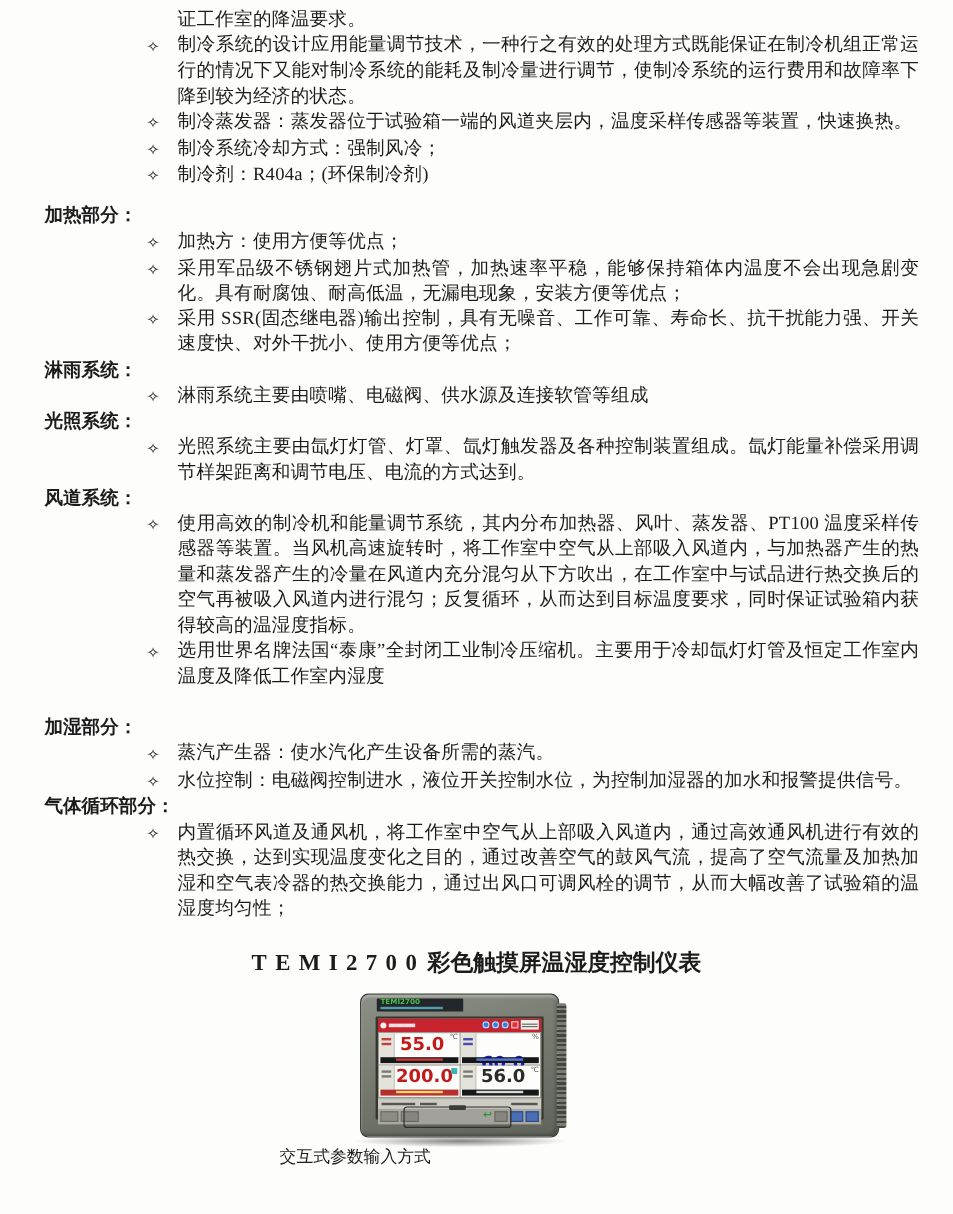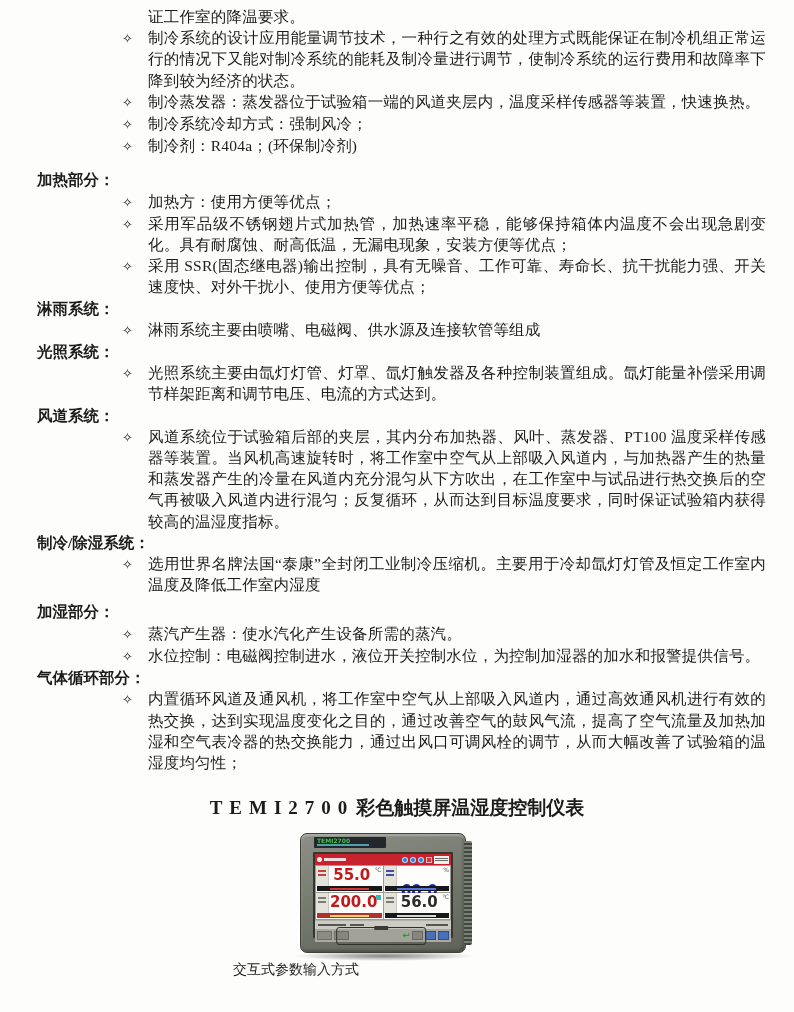--- a/index.html
+++ b/index.html
@@ -8,21 +8,21 @@
     font-family:"Liberation Serif","DejaVu Serif",serif;
     color:#1c1c1c;
   }
   .page{position:relative;width:794px;height:1012px;padding-top:6px;box-sizing:border-box;}
   .body-text{font-size:15.5px;line-height:21.2px;letter-spacing:0.2px;}
   .cont-line{margin-left:148px;width:620px;}
   .b-item{display:flex;margin-left:122px;}
   .b-glyph{flex:none;width:26px;font-size:13px;color:#222;padding-top:1px;}
   .b-text{width:618px;text-align:justify;}
   .sec-h{margin-left:37px;font-weight:bold;font-size:15.5px;line-height:21.2px;}
-  .mt12{margin-top:12px;} .mt6{margin-top:6px;} .mt0{margin-top:0;}
+  .mt12{margin-top:12px;} .mt6{margin-top:22px;} .mt0{margin-top:0;}
   .fig-title{margin-top:22px;width:100%;text-align:center;font-size:19px;font-weight:bold;line-height:26px;}
   .fig-model{letter-spacing:7px;margin-right:2px;font-family:"Liberation Serif","DejaVu Serif",serif;}
   .cap{font-size:14px;line-height:20px;}
   .cap1{margin:8px 0 0 227px;}
   .cap2{margin:5px 0 0 233px;}
 
   
   .device-wrap{position:relative;margin:12px 0 0 300px;width:172px;height:122px;}
   .device{
     position:absolute;left:0;top:0;width:164px;height:118px;
@@ -141,26 +141,25 @@
     <div class="body-text b-item">
       <span class="b-glyph">✧</span>
       <span class="b-text">光照系统主要由氙灯灯管、灯罩、氙灯触发器及各种控制装置组成。氙灯能量补偿采用调节样架距离和调节电压、电流的方式达到。</span>
     </div>
   </div>
 
   <div>
     <div class="sec-h mt0">风道系统：</div>
     <div class="body-text b-item">
       <span class="b-glyph">✧</span>
-      <span class="b-text">风道系统位于试验箱后部的夹层，其内分布加热器、风叶、蒸发器、PT100 温度采样传感器等装置。当风机高速旋转时，将工作室中空气从上部吸入风道内，与加热器产生的热量和蒸发器产生的冷量在风道内充分混匀从下方吹出，在工作室中与试品进行热交换后的空气再被吸入风道内进行混匀；反复循环，从而达到目标温度要求，同时保证试验箱内获得较高的温湿度指标。</span>
-    </div>
-  </div>
-
-  <div>
-    <div class="sec-h mt0">制冷/除湿系统：</div>
+      <span class="b-text">使用高效的制冷机和能量调节系统，其内分布加热器、风叶、蒸发器、PT100 温度采样传感器等装置。当风机高速旋转时，将工作室中空气从上部吸入风道内，与加热器产生的热量和蒸发器产生的冷量在风道内充分混匀从下方吹出，在工作室中与试品进行热交换后的空气再被吸入风道内进行混匀；反复循环，从而达到目标温度要求，同时保证试验箱内获得较高的温湿度指标。</span>
+    </div>
+  </div>
+
+  <div>
     <div class="body-text b-item">
       <span class="b-glyph">✧</span>
       <span class="b-text">选用世界名牌法国“泰康”全封闭工业制冷压缩机。主要用于冷却氙灯灯管及恒定工作室内温度及降低工作室内湿度</span>
     </div>
   </div>
 
   <div>
     <div class="sec-h mt6">加湿部分：</div>
     <div class="body-text b-item">
       <span class="b-glyph">✧</span>

